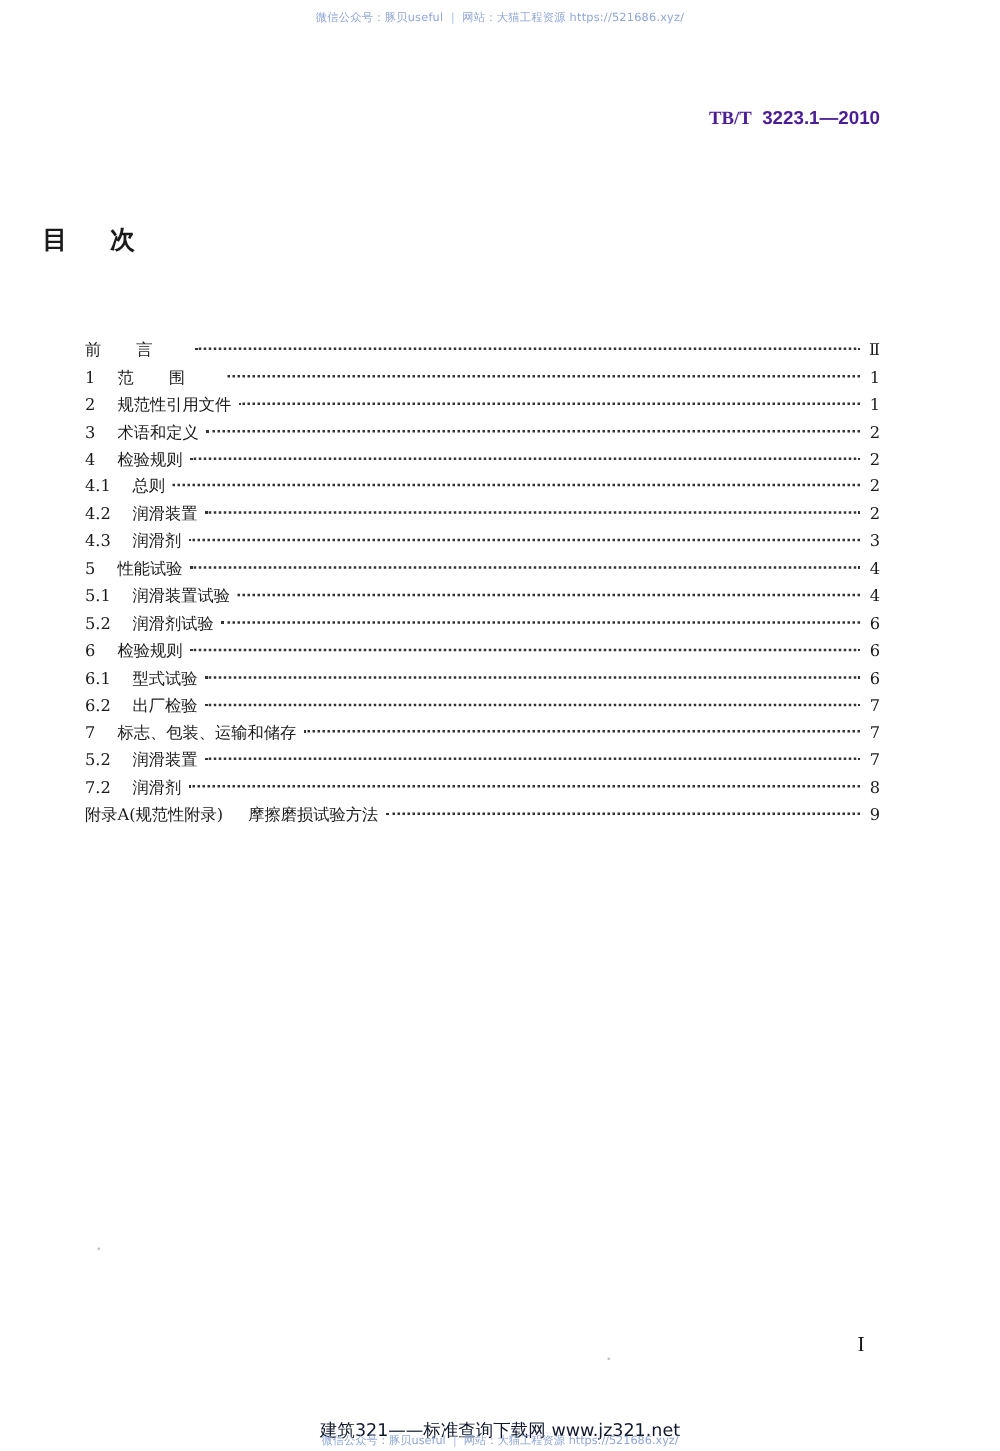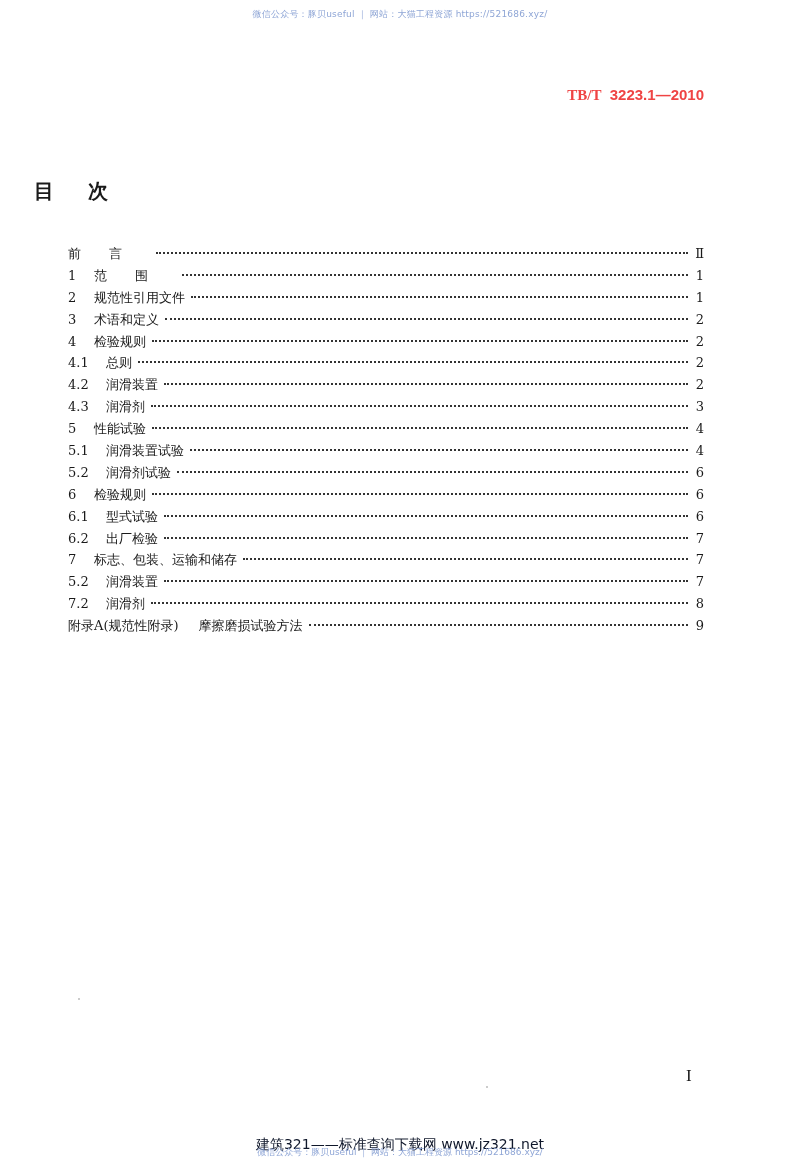--- a/index.html
+++ b/index.html
@@ -6,30 +6,30 @@
   body {
     width: 800px; height: 1161px; background: #ffffff; position: relative; overflow: hidden;
     font-family: "DejaVu Serif", "Liberation Serif", serif; color: #1a1a1a;
   }
   .watermark-top {
     position: absolute; top: 8px; left: 0; width: 800px; text-align: center;
     font-size: 9px; color: #8fa6d6; font-family: "DejaVu Sans", sans-serif; letter-spacing: 0.2px;
   }
   .std-number {
     position: absolute; top: 86px; right: 96px;
-    font-size: 15px; font-weight: bold; font-family: "Liberation Sans", sans-serif; color: #ef4444;
+    font-size: 15px; font-weight: bold; font-family: "Liberation Sans", sans-serif; color: #4c1d95;
   }
   .std-number .tb { font-family: "Liberation Serif", serif; font-weight: bold; }
   .toc-title {
     position: absolute; top: 178px; left: 0; width: 800px; text-align: left;
     font-size: 20px; font-weight: bold; font-family: "DejaVu Sans", sans-serif; letter-spacing: 34px;
     padding-left: 34px; box-sizing: border-box;
   }
   .toc {
-    position: absolute; top: 243px; left: 68px; width: 636px;
+    position: absolute; top: 270px; left: 68px; width: 636px;
   }
   .toc-row {
     display: flex; align-items: baseline; height: 21.9px; font-size: 13px; line-height: 21.9px;
     white-space: nowrap;
   }
   .toc-num { display: inline-block; }
   .lvl1 .toc-num { width: 26px; }
   .lvl2 .toc-num { width: 38px; }
   .front .toc-label { letter-spacing: 28px; }
   .toc-label { flex: 0 0 auto; }

